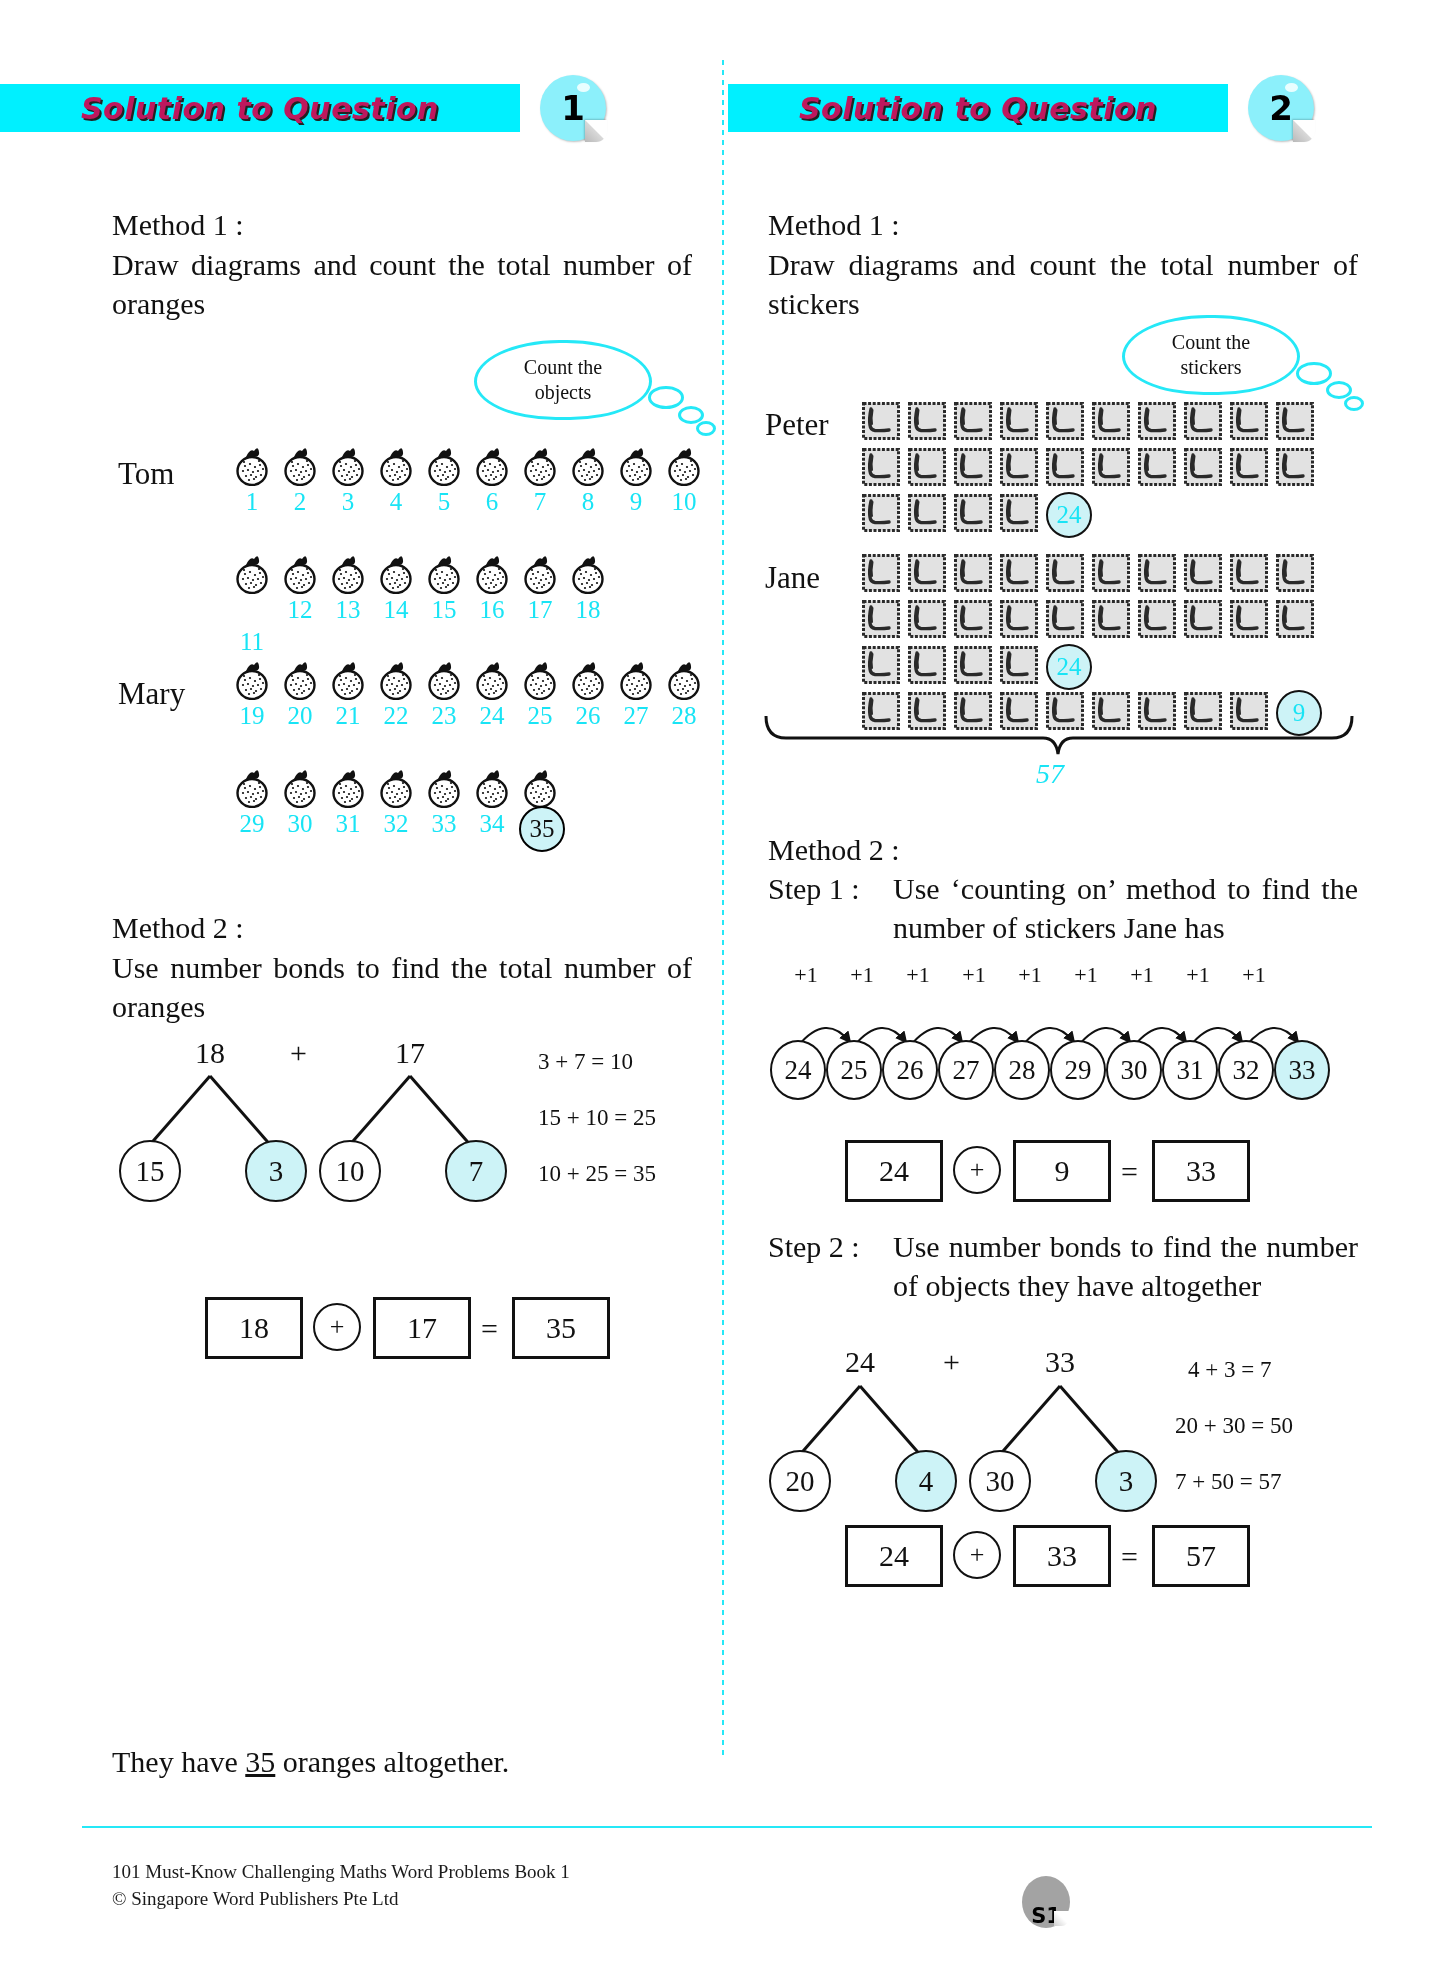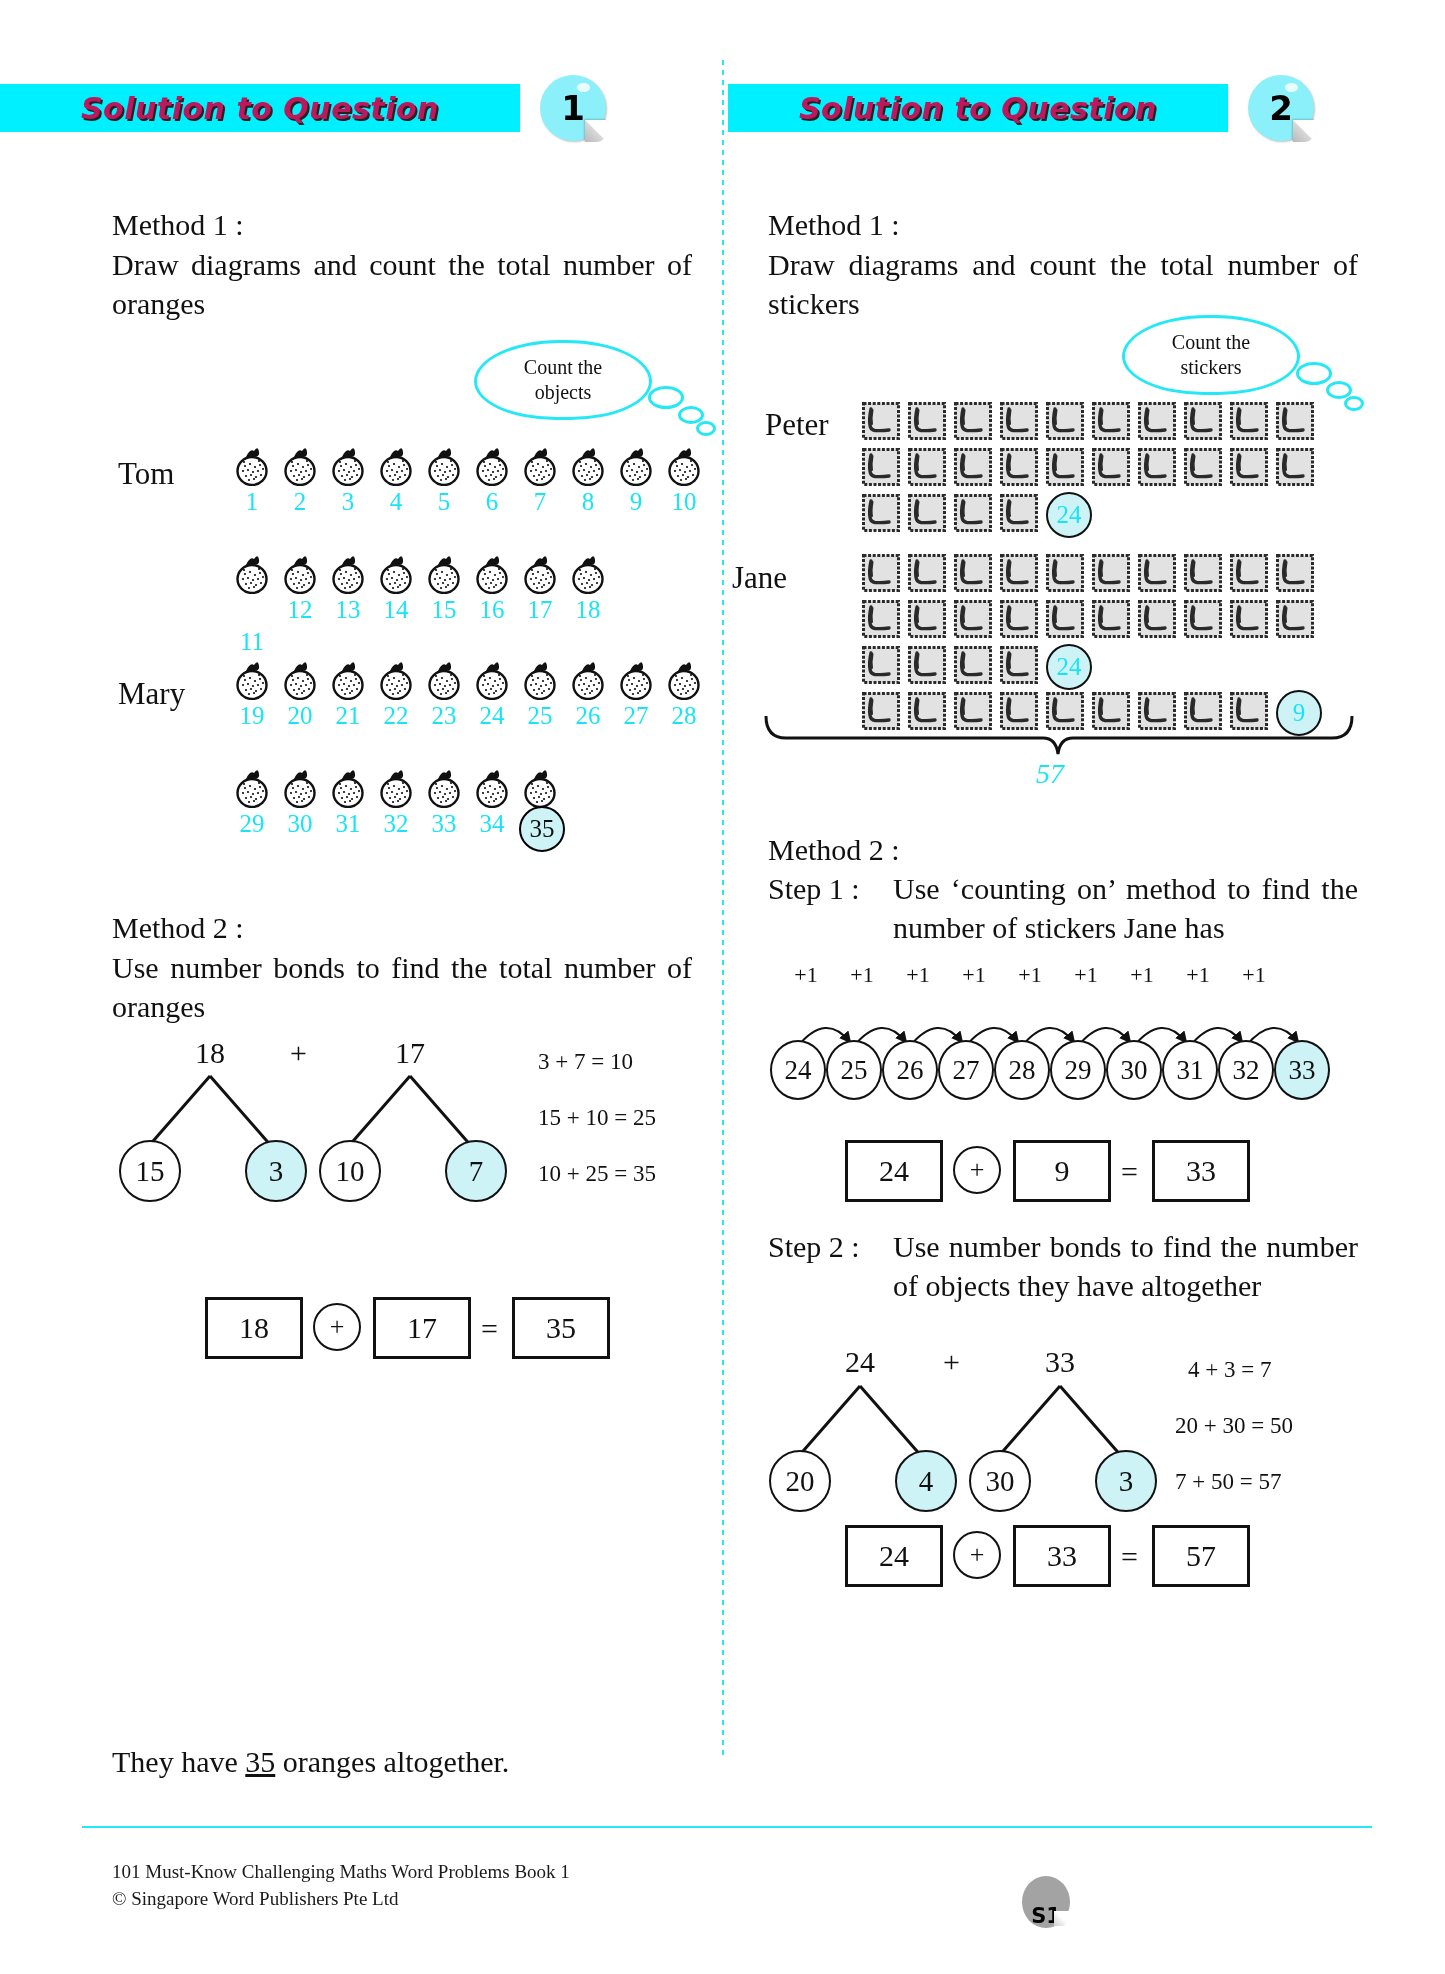--- a/index.html
+++ b/index.html
@@ -1061,21 +1061,21 @@
     <div>
       <div>Count the</div>
       <div>stickers</div>
     </div>
   </div>
   <div class="bub-dot" style="left:1296px; top:362px; width:30px; height:17px;"></div>
   <div class="bub-dot" style="left:1326px; top:381px; width:20px; height:12px;"></div>
   <div class="bub-dot" style="left:1344px; top:396px; width:14px; height:9px;"></div>
 
   <div class="txt" style="left:765px; top:405px; font-size:31px;">Peter</div>
-  <div class="txt" style="left:732px; top:558px; font-size:31px;">Jane</div>
+  <div class="txt" style="left:765px; top:558px; font-size:31px;">Jane</div>
 
   <div id="stickers-layer">
       <svg width="42" height="42" viewBox="0 0 42 42" style="position: absolute; left: 860px; top: 400px;">
     <rect x="3.5" y="3.5" width="35" height="35" fill="#e2e2e2" stroke="#2a2a2a" stroke-width="3" stroke-dasharray="3 1.6"></rect>
     <path d="M11,9 Q9,18 10,25 Q10.5,30 15,30.5 Q22,31 29,30" fill="none" stroke="#2a2a2a" stroke-width="3.4" stroke-linecap="round"></path>
     <path d="M12.5,10 Q11,18 12,24" fill="none" stroke="#2a2a2a" stroke-width="2" stroke-linecap="round"></path>
       </svg>
       <svg width="42" height="42" viewBox="0 0 42 42" style="position: absolute; left: 906px; top: 400px;">
     <rect x="3.5" y="3.5" width="35" height="35" fill="#e2e2e2" stroke="#2a2a2a" stroke-width="3" stroke-dasharray="3 1.6"></rect>
     <path d="M11,9 Q9,18 10,25 Q10.5,30 15,30.5 Q22,31 29,30" fill="none" stroke="#2a2a2a" stroke-width="3.4" stroke-linecap="round"></path>

